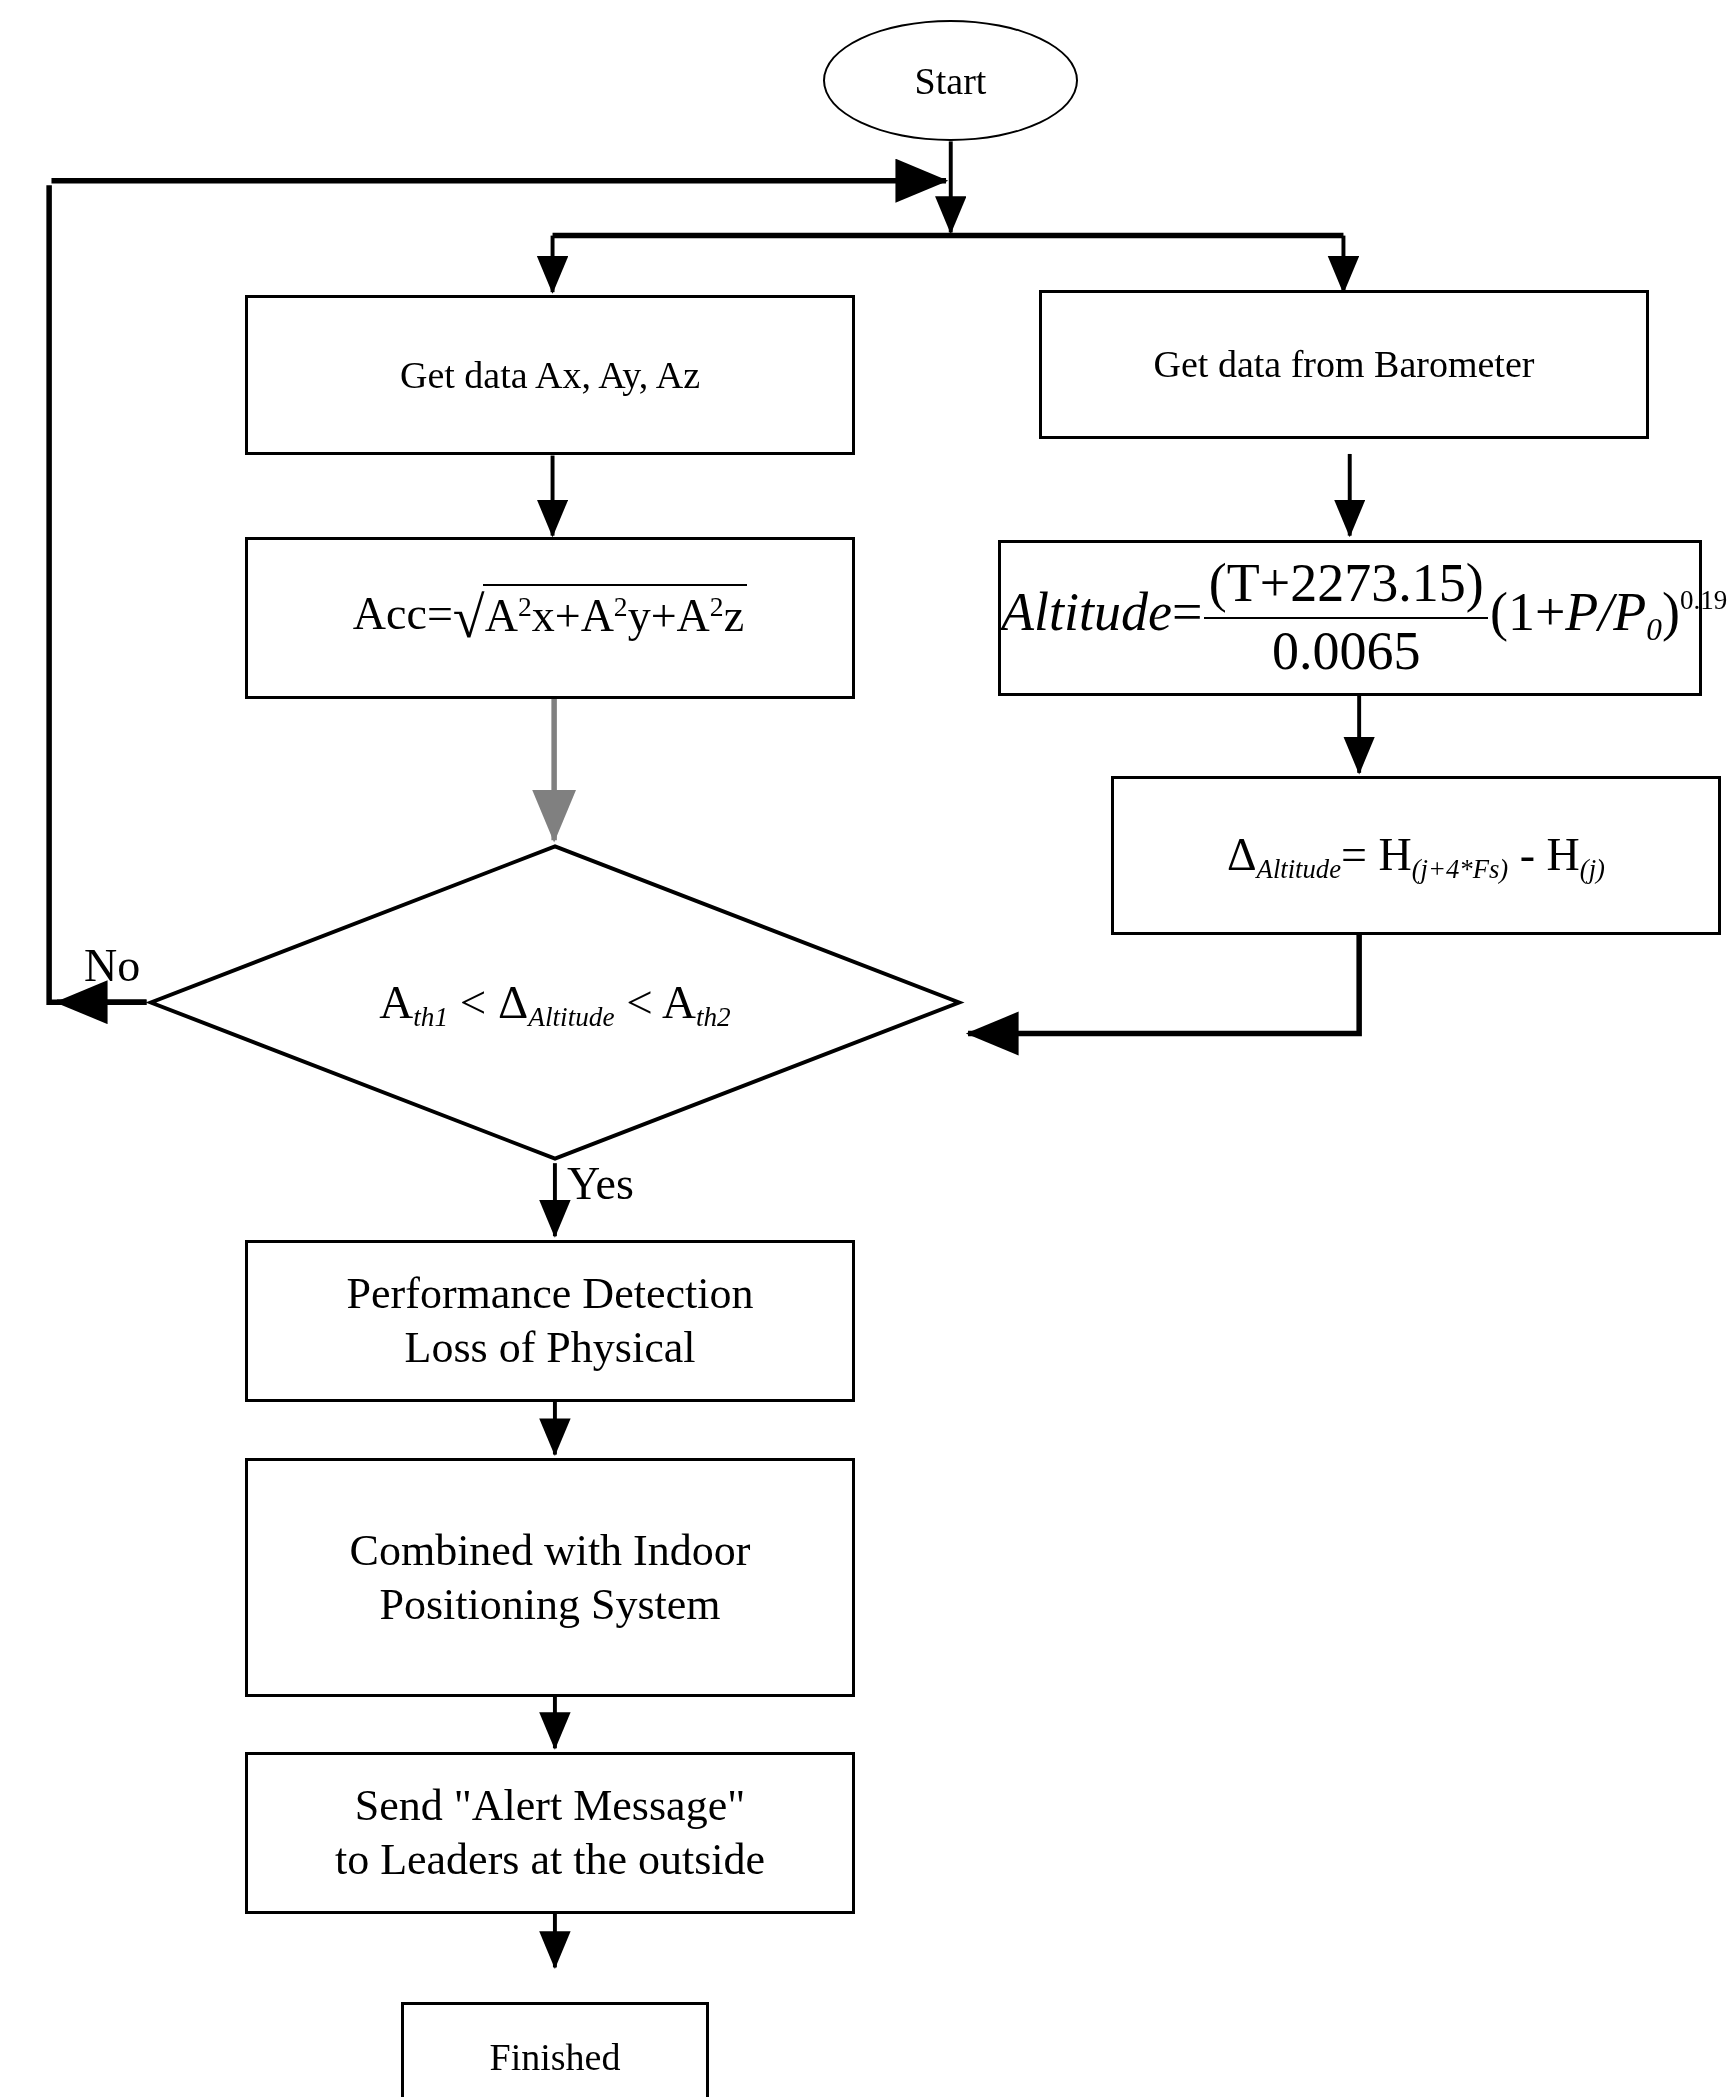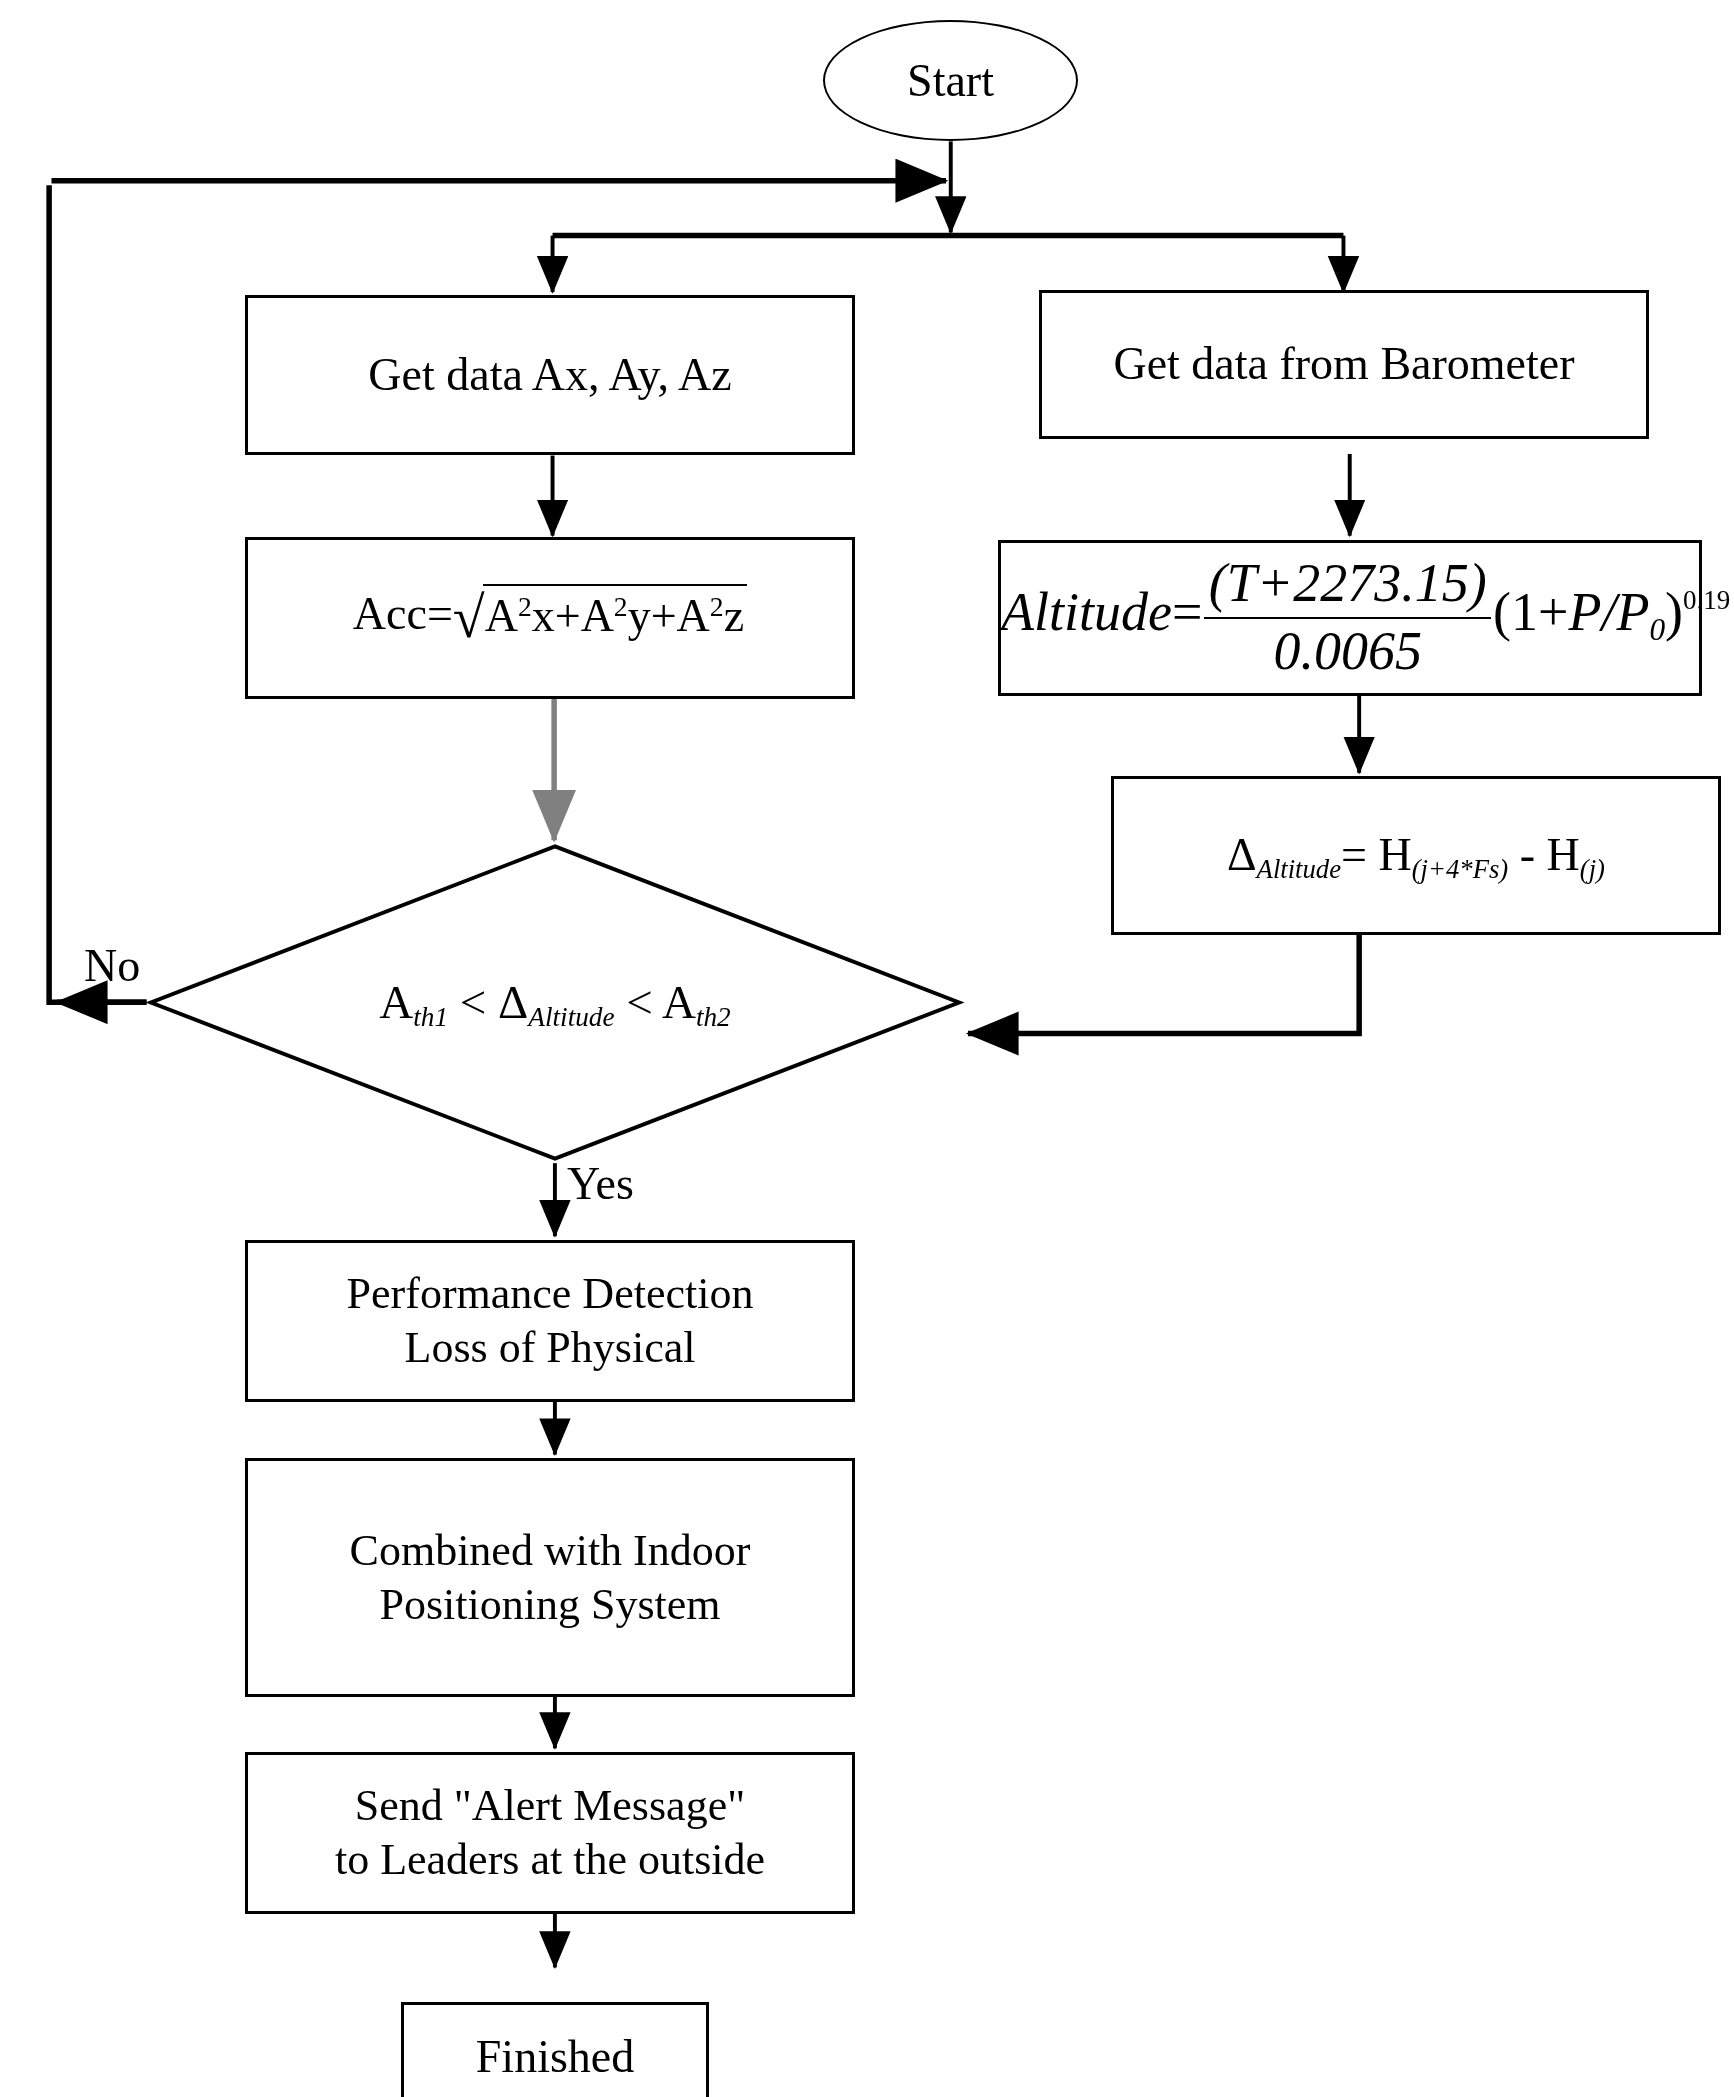--- a/index.html
+++ b/index.html
@@ -29,21 +29,21 @@
     line-height: 1.22;
   }
   .node .inner {
     width: 100%;
     padding: 0 11px;
   }
   .terminator {
     border-radius: 50%;
     border-width: 2.4px;
   }
-  .fs-lg { font-size: 46px; }
+  .fs-lg { font-size: 38px; }
   .fs-md { font-size: 44px; }
   .fs-form { font-size: 46px; text-align: center; }
 
   
   .diamond-wrap {
     position: absolute;
   }
   .diamond-wrap svg {
     position: absolute;
     left: 0; top: 0;
@@ -89,21 +89,20 @@
   }
   sub.m { vertical-align: -0.30em; }
   sup.up { font-size: 0.50em; font-style: normal; vertical-align: 0.78em; line-height: 0; }
   sup.sq { font-size: 0.60em; font-style: normal; vertical-align: 0.55em; line-height: 0; }
 
   .frac {
     display: inline-block;
     vertical-align: middle;
     text-align: center;
     margin: 0 1.6px;
-    font-style: italic;
   }
   .frac .num { display: block; padding: 0 4.7px; }
   .frac .den { display: block; padding: 0 4.7px; border-top: 2.4px solid #000; }
 
   .radical {
     display: inline-block;
     vertical-align: middle;
     position: relative;
     white-space: nowrap;
   }

